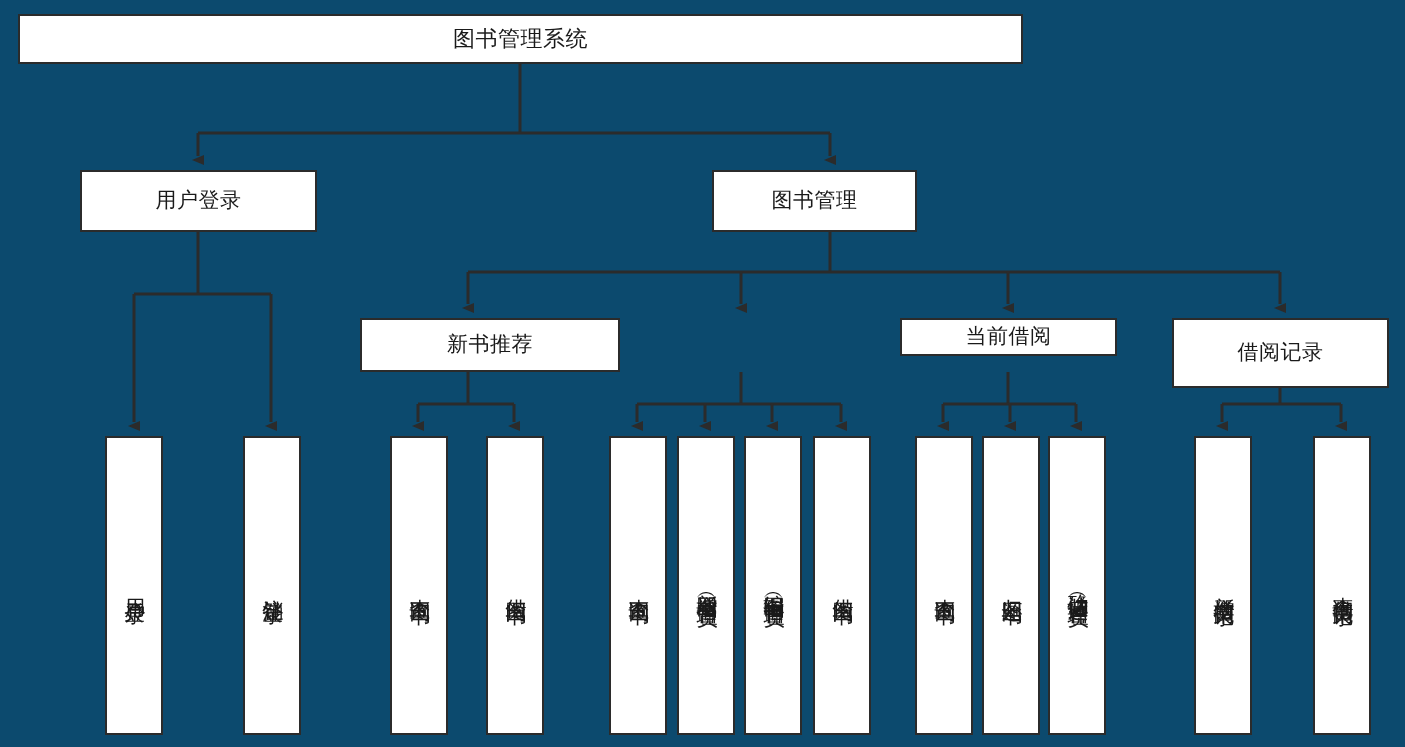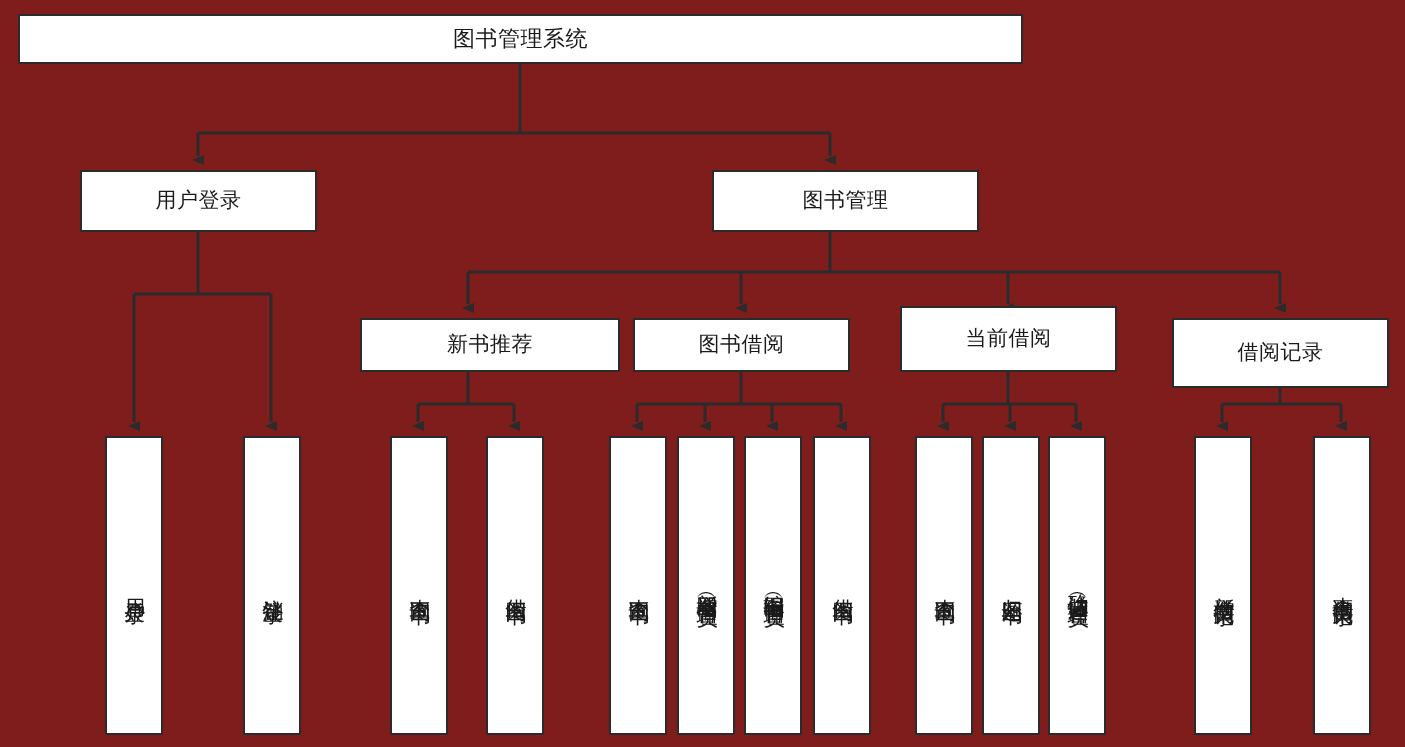--- a/index.html
+++ b/index.html
@@ -5,21 +5,21 @@
 <style>
   html,body{margin:0;padding:0;background:#ffffff;}
   body{
     font-family:"DejaVu Sans","Liberation Sans",sans-serif;
     -webkit-font-smoothing:antialiased;
   }
   #canvas{
     position:relative;
     width:1405px;
     height:747px;
-    background:#7f1d1d;
+    background:#0c4a6e;
     overflow:hidden;
   }
   
   #wires{
     position:absolute;
     left:0;top:0;
     width:1405px;height:747px;
     pointer-events:none;
   }
   
@@ -128,31 +128,28 @@
     </g>
   </svg>
 
   <div class="node horiz root" style="left:18px;top:14px;width:1005px;height:50px;">
     <span class="label">图书管理系统</span>
   </div>
 
   <div class="node horiz" style="left:80px;top:170px;width:237px;height:62px;">
     <span class="label">用户登录</span>
   </div>
-  <div class="node horiz" style="left:712px;top:170px;width:267px;height:62px;">
+  <div class="node horiz" style="left:712px;top:170px;width:205px;height:62px;">
     <span class="label">图书管理</span>
   </div>
 
   <div class="node horiz" style="left:360px;top:318px;width:260px;height:54px;">
     <span class="label">新书推荐</span>
   </div>
-  <div class="node horiz" style="left:633px;top:318px;width:217px;height:54px;">
-    <span class="label">图书借阅</span>
-  </div>
-  <div class="node horiz" style="left:900px;top:306px;width:217px;height:66px;">
+  <div class="node horiz" style="left:900px;top:318px;width:217px;height:38px;">
     <span class="label">当前借阅</span>
   </div>
   <div class="node horiz" style="left:1172px;top:318px;width:217px;height:70px;">
     <span class="label">借阅记录</span>
   </div>
 
   <div class="node vert" style="left:105px;top:436px;width:58px;height:299px;">
     <span class="label">用户登录</span>
   </div>
   <div class="node vert" style="left:243px;top:436px;width:58px;height:299px;">

